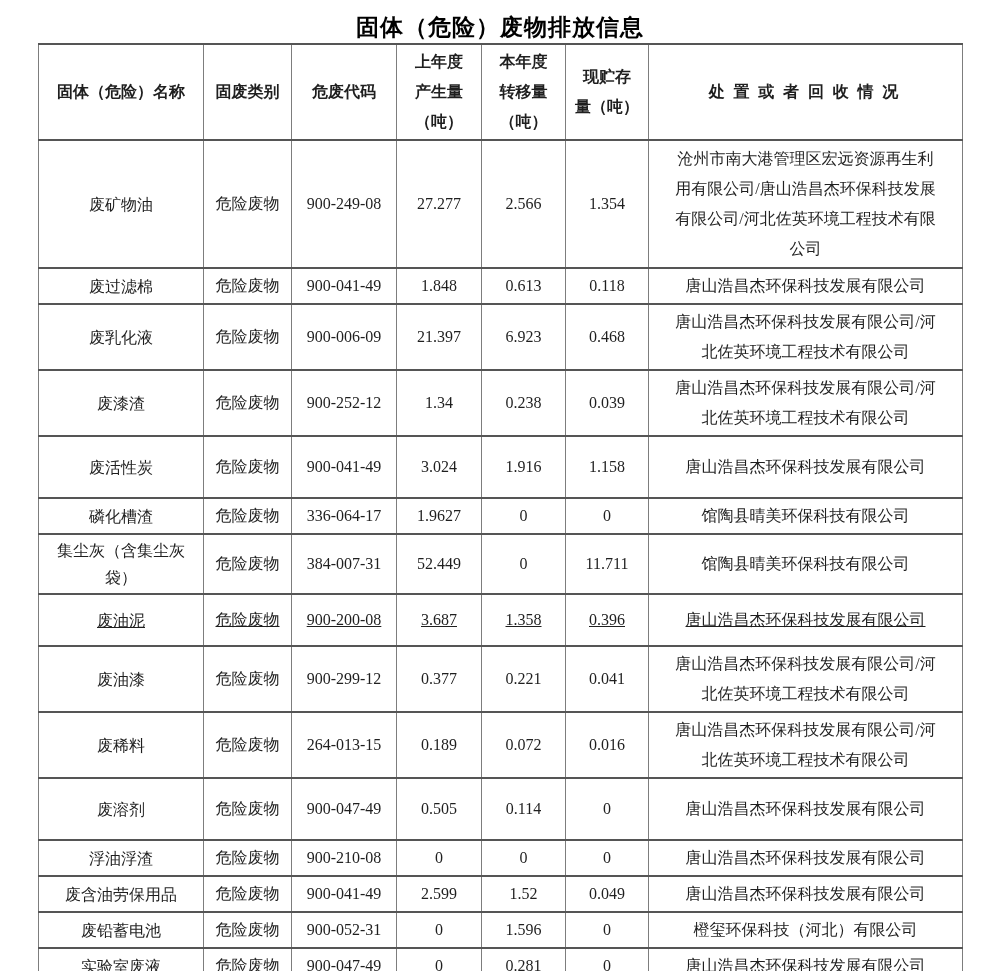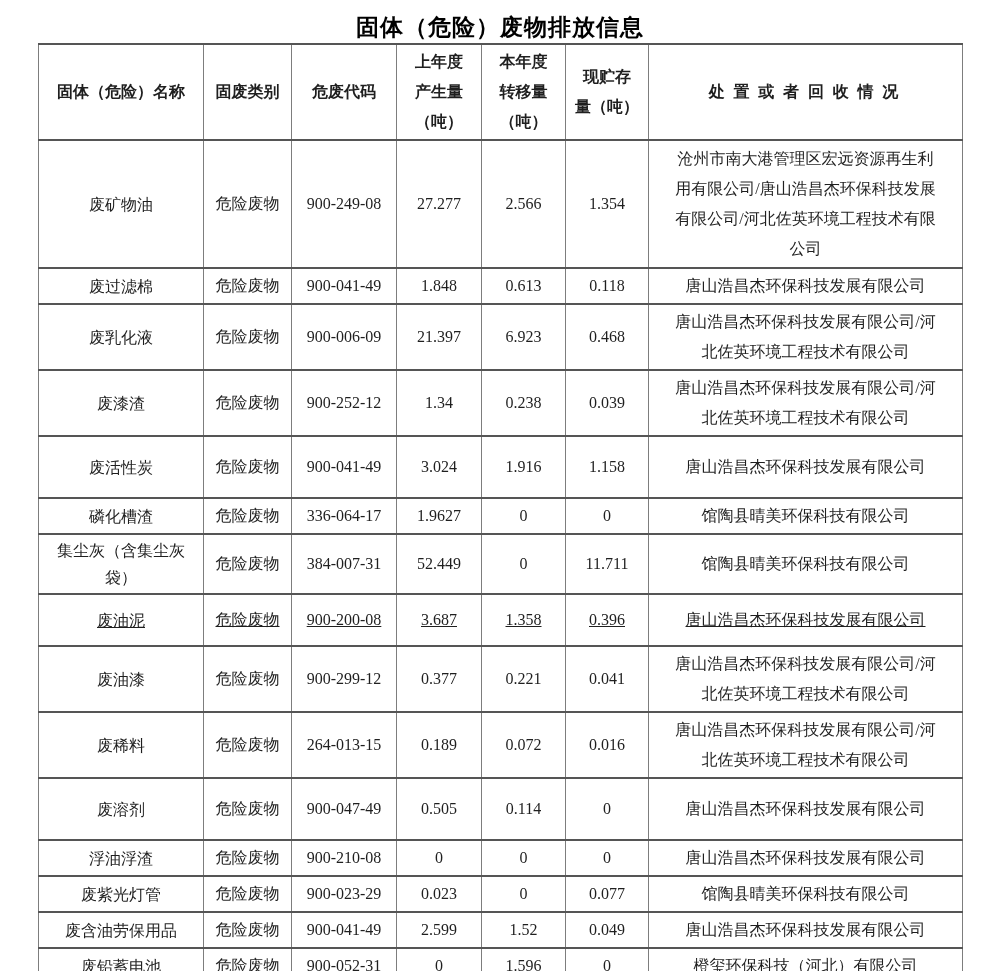--- a/index.html
+++ b/index.html
@@ -203,29 +203,20 @@
         <tr>
           <td class="col-name">浮油浮渣</td>
           <td class="col-category">危险废物</td>
           <td class="col-code">900-210-08</td>
           <td class="col-prev_year">0</td>
           <td class="col-transferred">0</td>
           <td class="col-storage">0</td>
           <td class="col-disposal">唐山浩昌杰环保科技发展有限公司</td>
         </tr>
         <tr>
-          <td class="col-name">废紫光灯管</td>
-          <td class="col-category">危险废物</td>
-          <td class="col-code">900-023-29</td>
-          <td class="col-prev_year">0.023</td>
-          <td class="col-transferred">0</td>
-          <td class="col-storage">0.077</td>
-          <td class="col-disposal">馆陶县晴美环保科技有限公司</td>
-        </tr>
-        <tr>
           <td class="col-name">废含油劳保用品</td>
           <td class="col-category">危险废物</td>
           <td class="col-code">900-041-49</td>
           <td class="col-prev_year">2.599</td>
           <td class="col-transferred">1.52</td>
           <td class="col-storage">0.049</td>
           <td class="col-disposal">唐山浩昌杰环保科技发展有限公司</td>
         </tr>
         <tr>
           <td class="col-name">废铅蓄电池</td>

